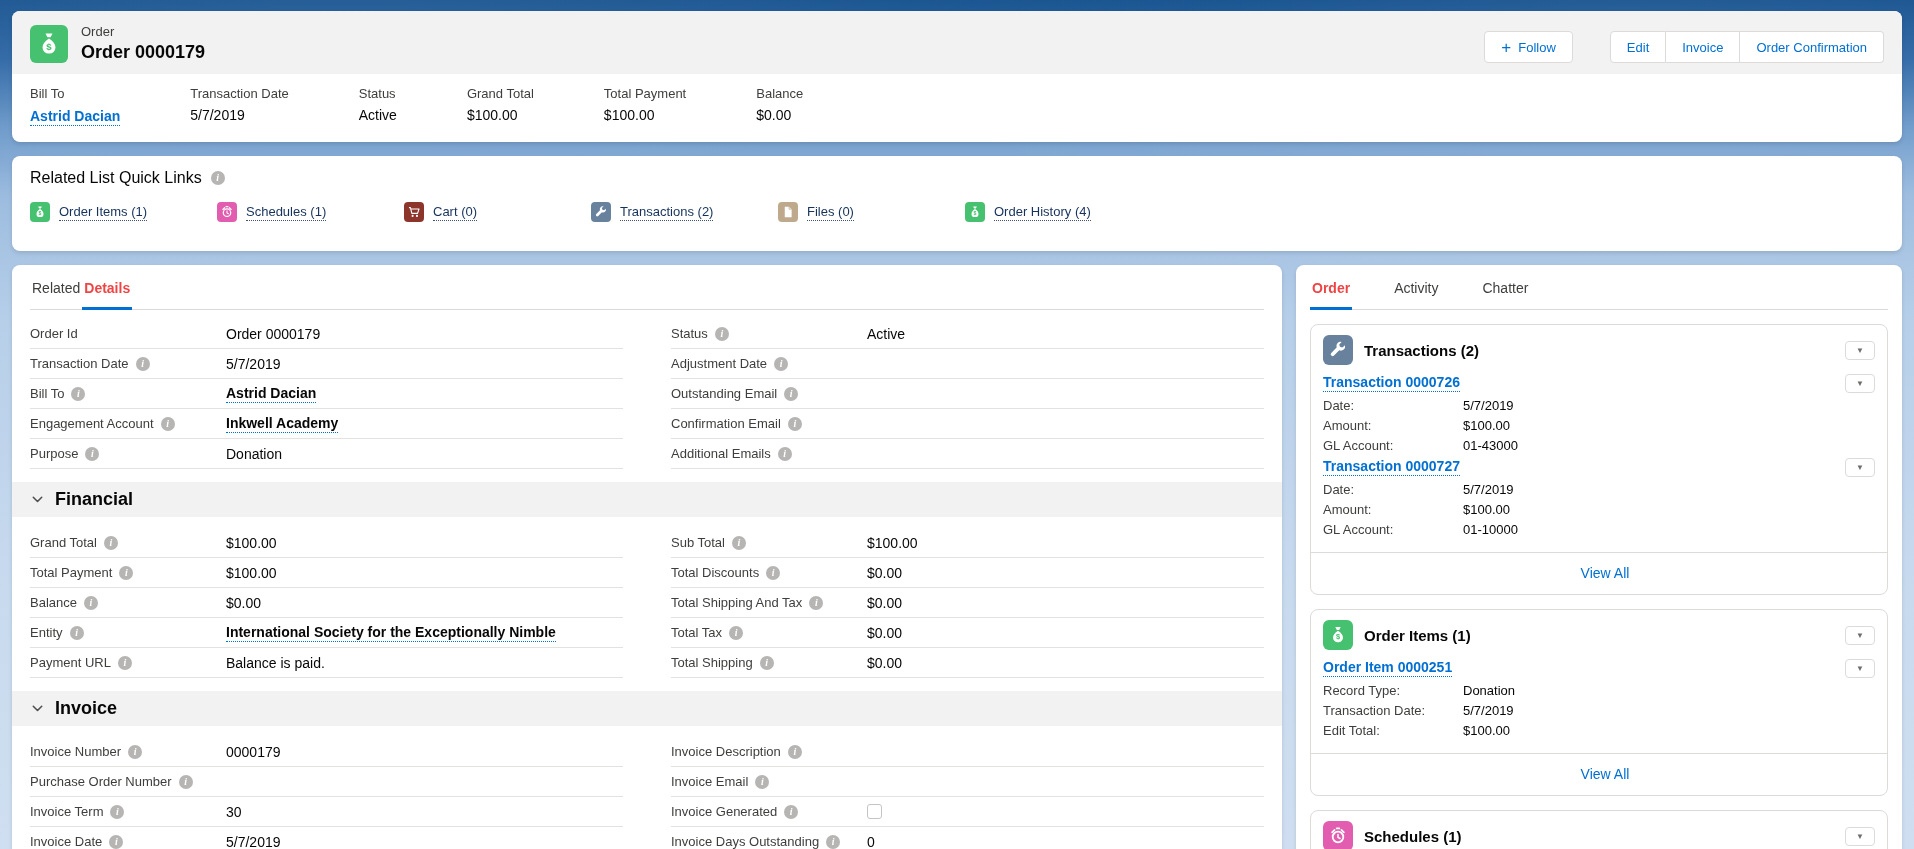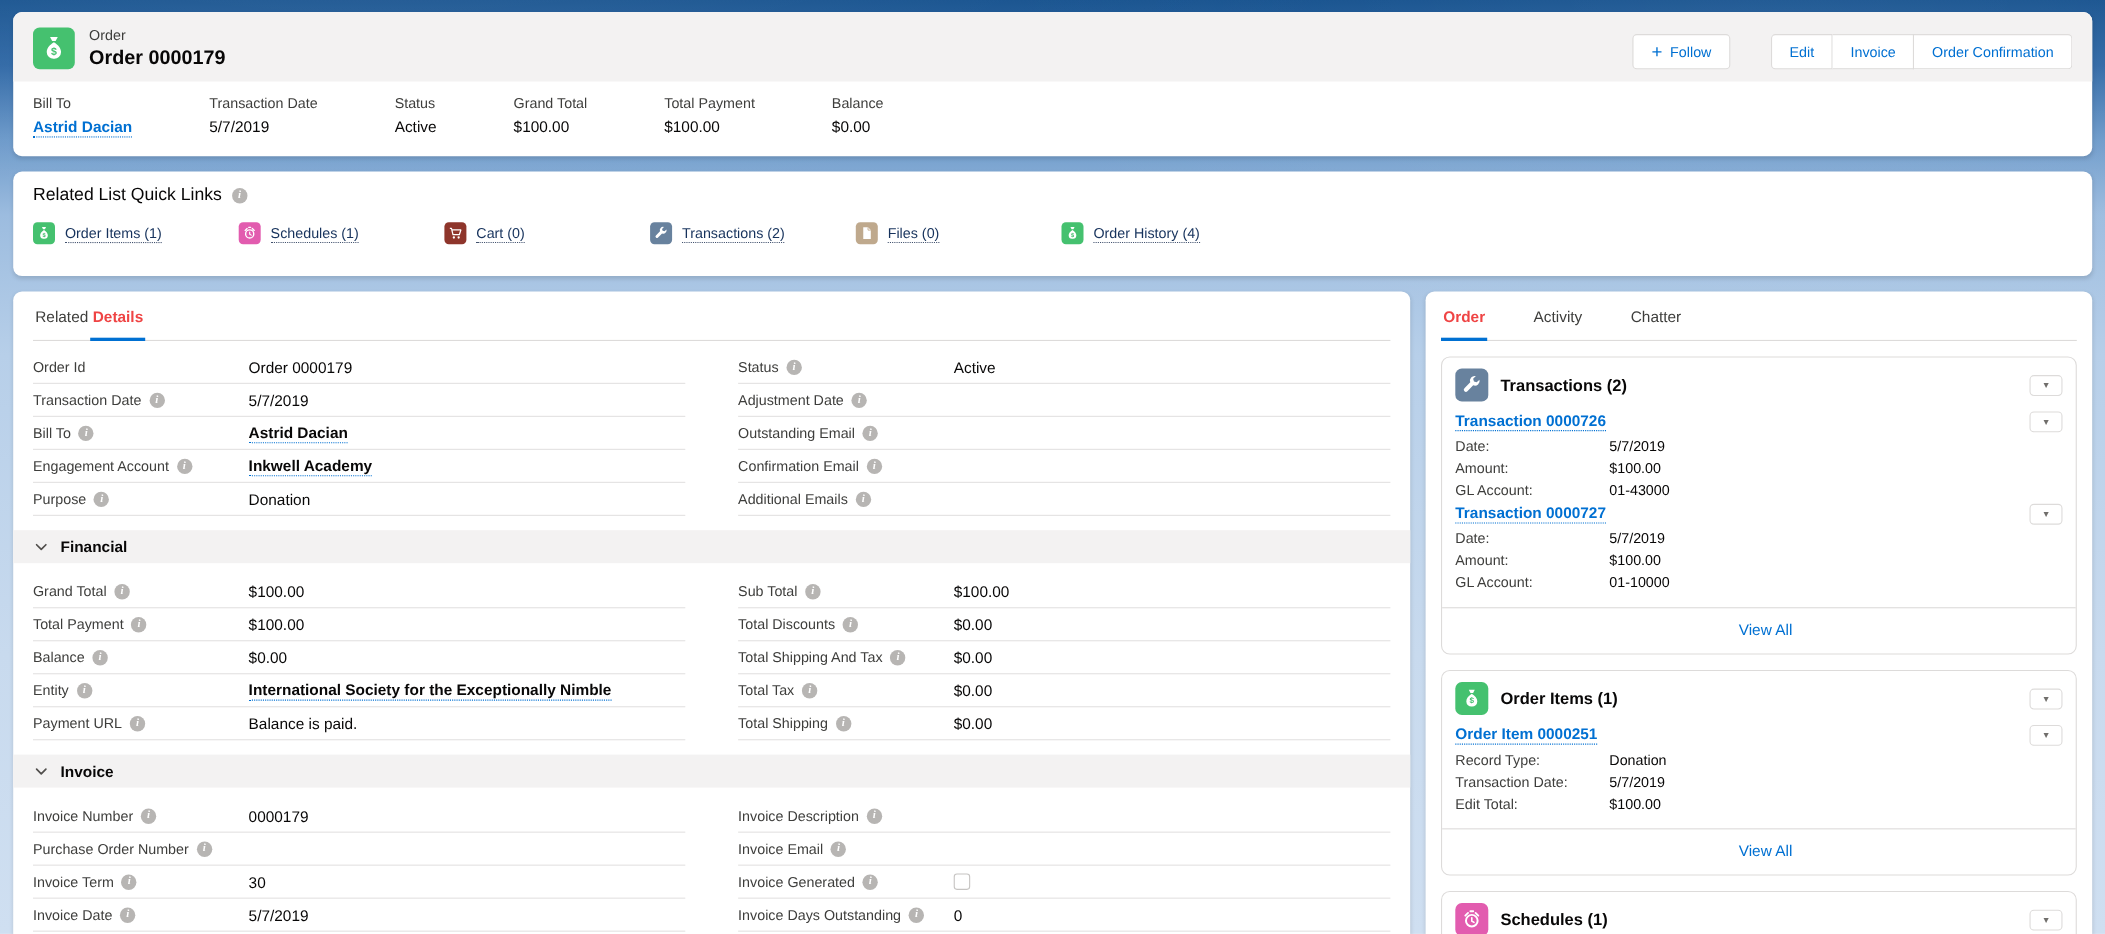--- a/index.html
+++ b/index.html
@@ -65,21 +65,21 @@
 
   .drows { margin-top: 9px; }
   .frow { display: flex; gap: 48px; }
   .field { flex: 1; display: flex; align-items: center; height: 30px; border-bottom: 1px solid #e3e2e1; }
   .flabel { width: 196px; flex: none; display: flex; align-items: flex-end; gap: 7px;
             font-size: 13px; color: #3e3e3c; }
   .fvalue { font-size: 14px; color: #080707; }
   .checkbox { width: 15px; height: 15px; border: 1px solid #c6c4c2; border-radius: 3px; background: #fff; cursor: pointer; }
 
   .section { margin: 13px -18px 11px; background: #f3f2f2; padding: 7px 19px; display: flex;
-             align-items: center; gap: 11px; font-size: 14px; font-weight: 700; color: #080707; cursor: pointer; }
+             align-items: center; gap: 11px; font-size: 18px; font-weight: 700; color: #080707; cursor: pointer; }
   .chev { width: 13px; height: 13px; }
 
   
   .sidebar { width: 606px; padding: 0 14px 14px; min-height: 680px; }
   .sidebar .tabs { gap: 40px; }
   .scard { border: 1px solid #dddbda; border-radius: 8px; margin-top: 14px; }
   .scard-h { display: flex; align-items: center; gap: 11px; padding: 10px 12px 7px; }
   .scard-title { font-size: 15px; font-weight: 700; color: #080707; flex: 1; }
   .ddbtn { width: 30px; height: 19px; border: 1px solid #dddbda; border-radius: 4px; background: #fff;
            color: #706e6b; font-size: 8px; display: flex; align-items: center; justify-content: center;

